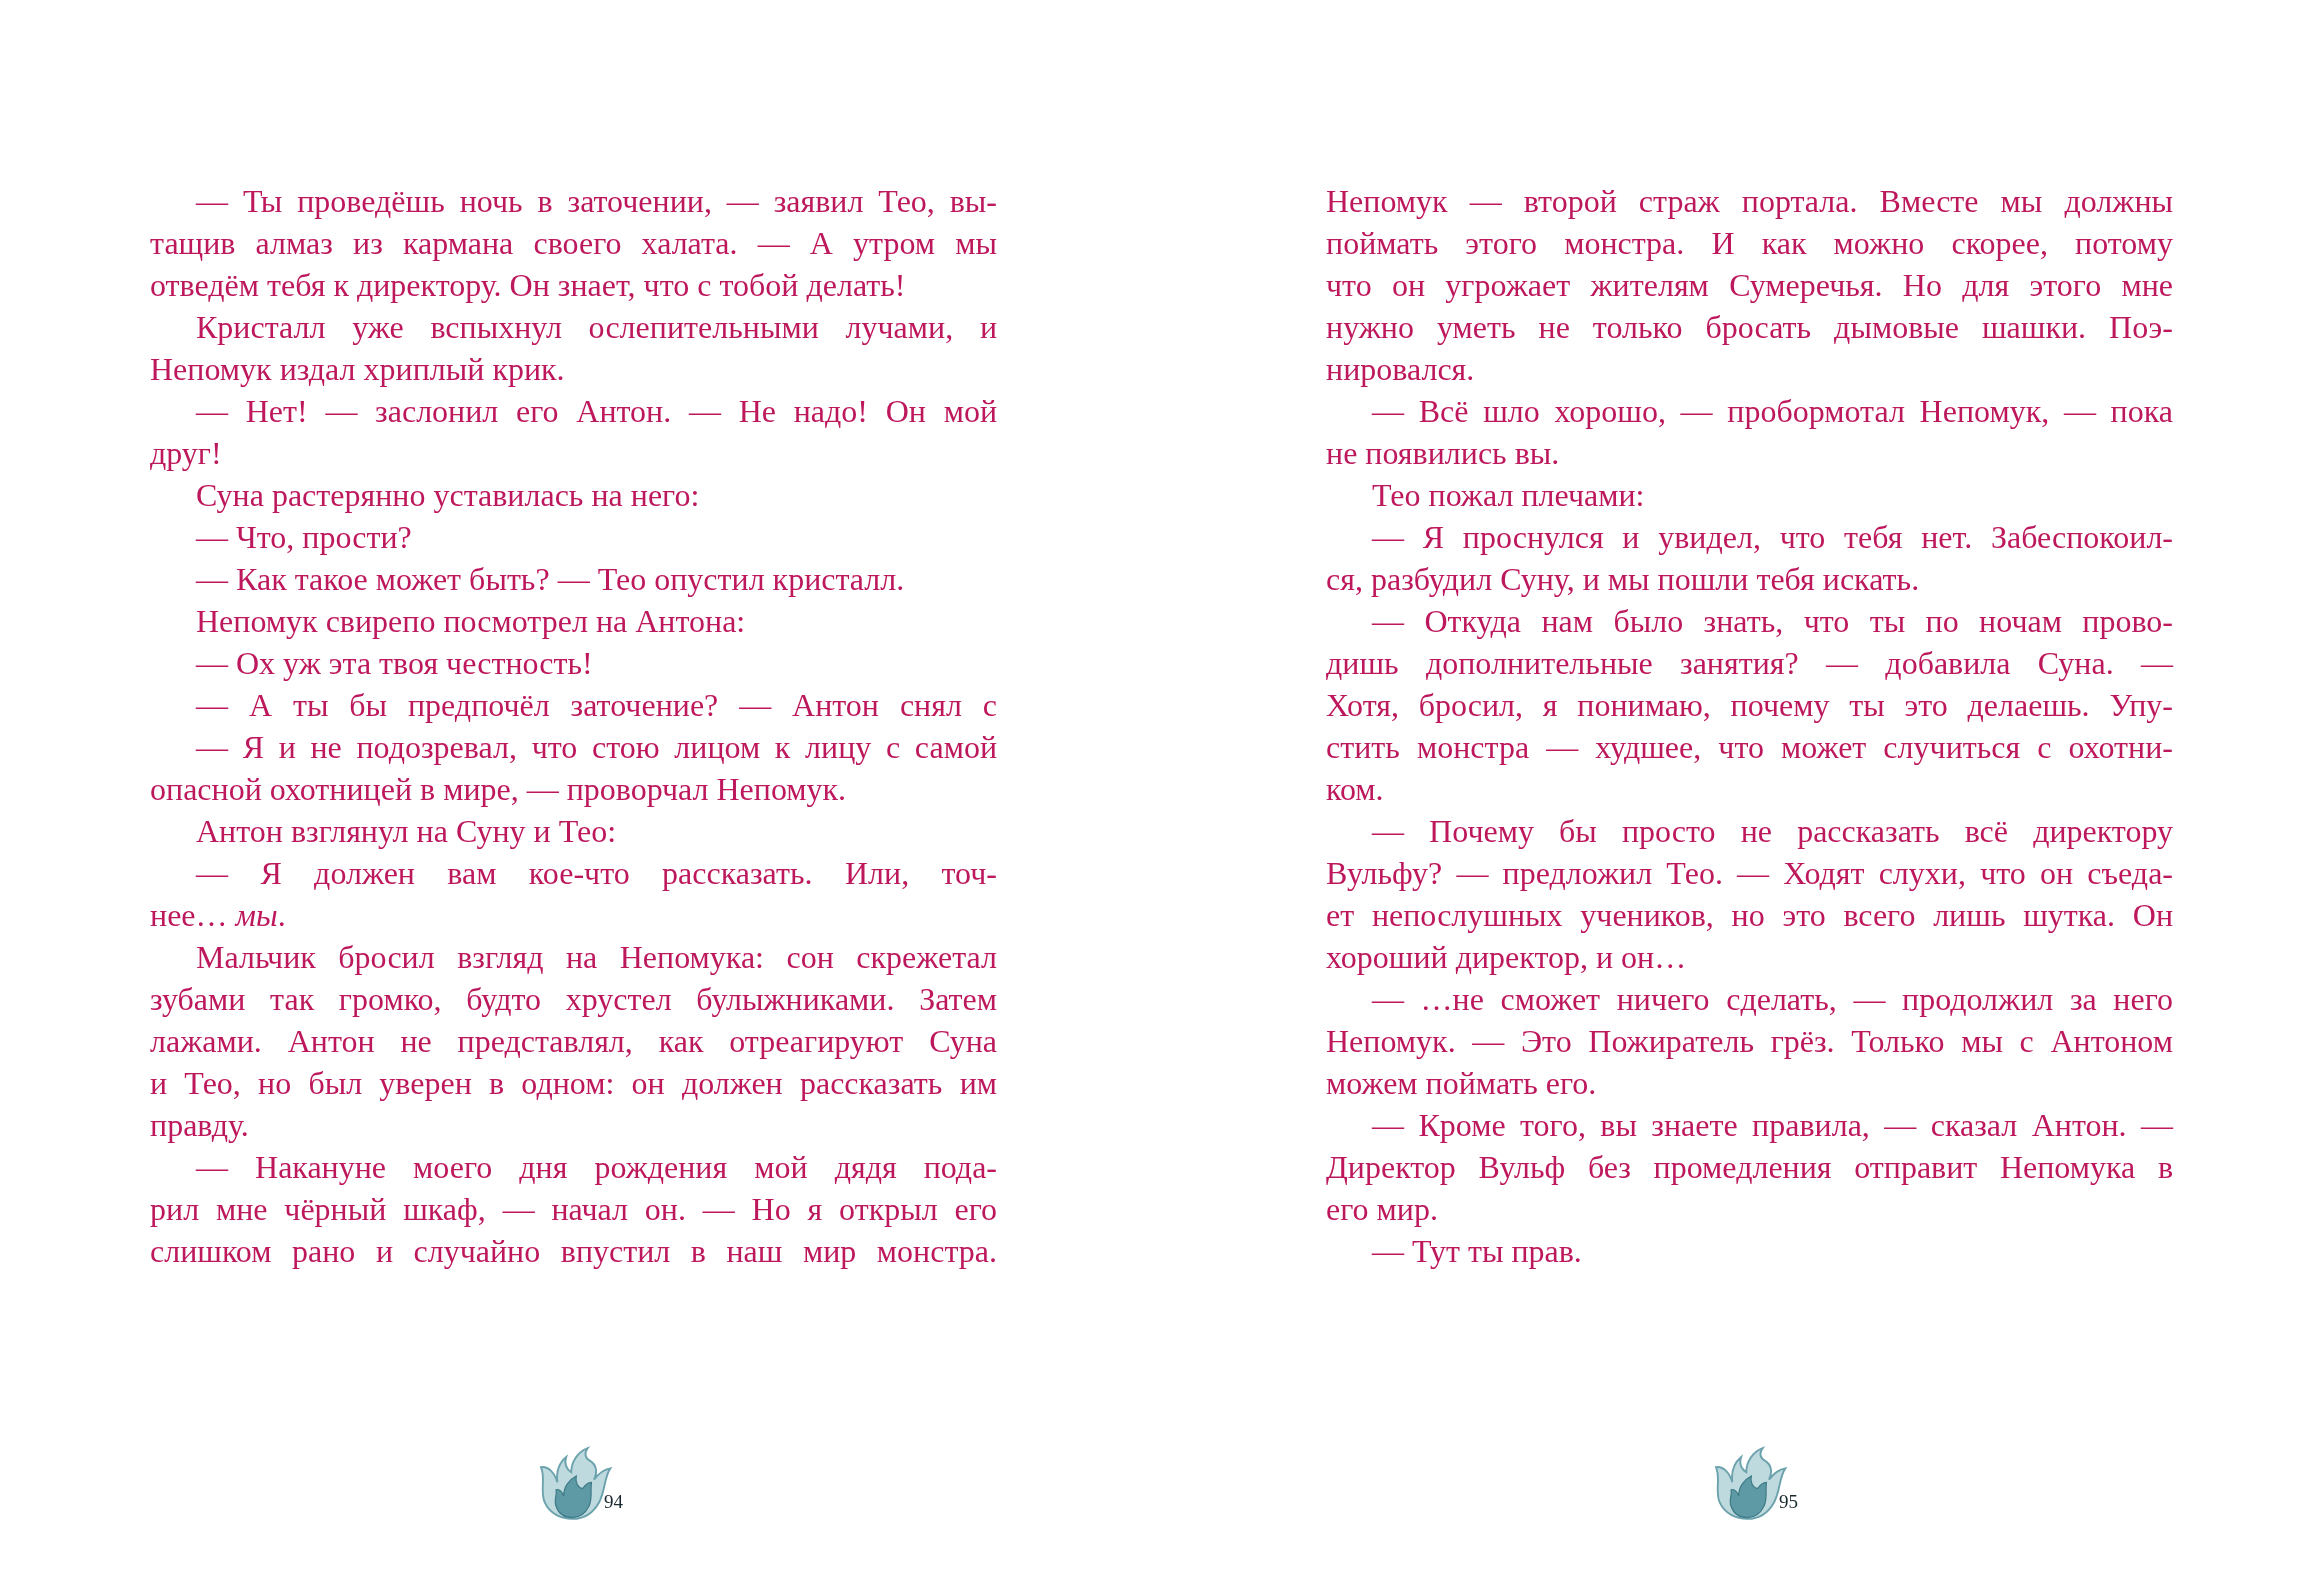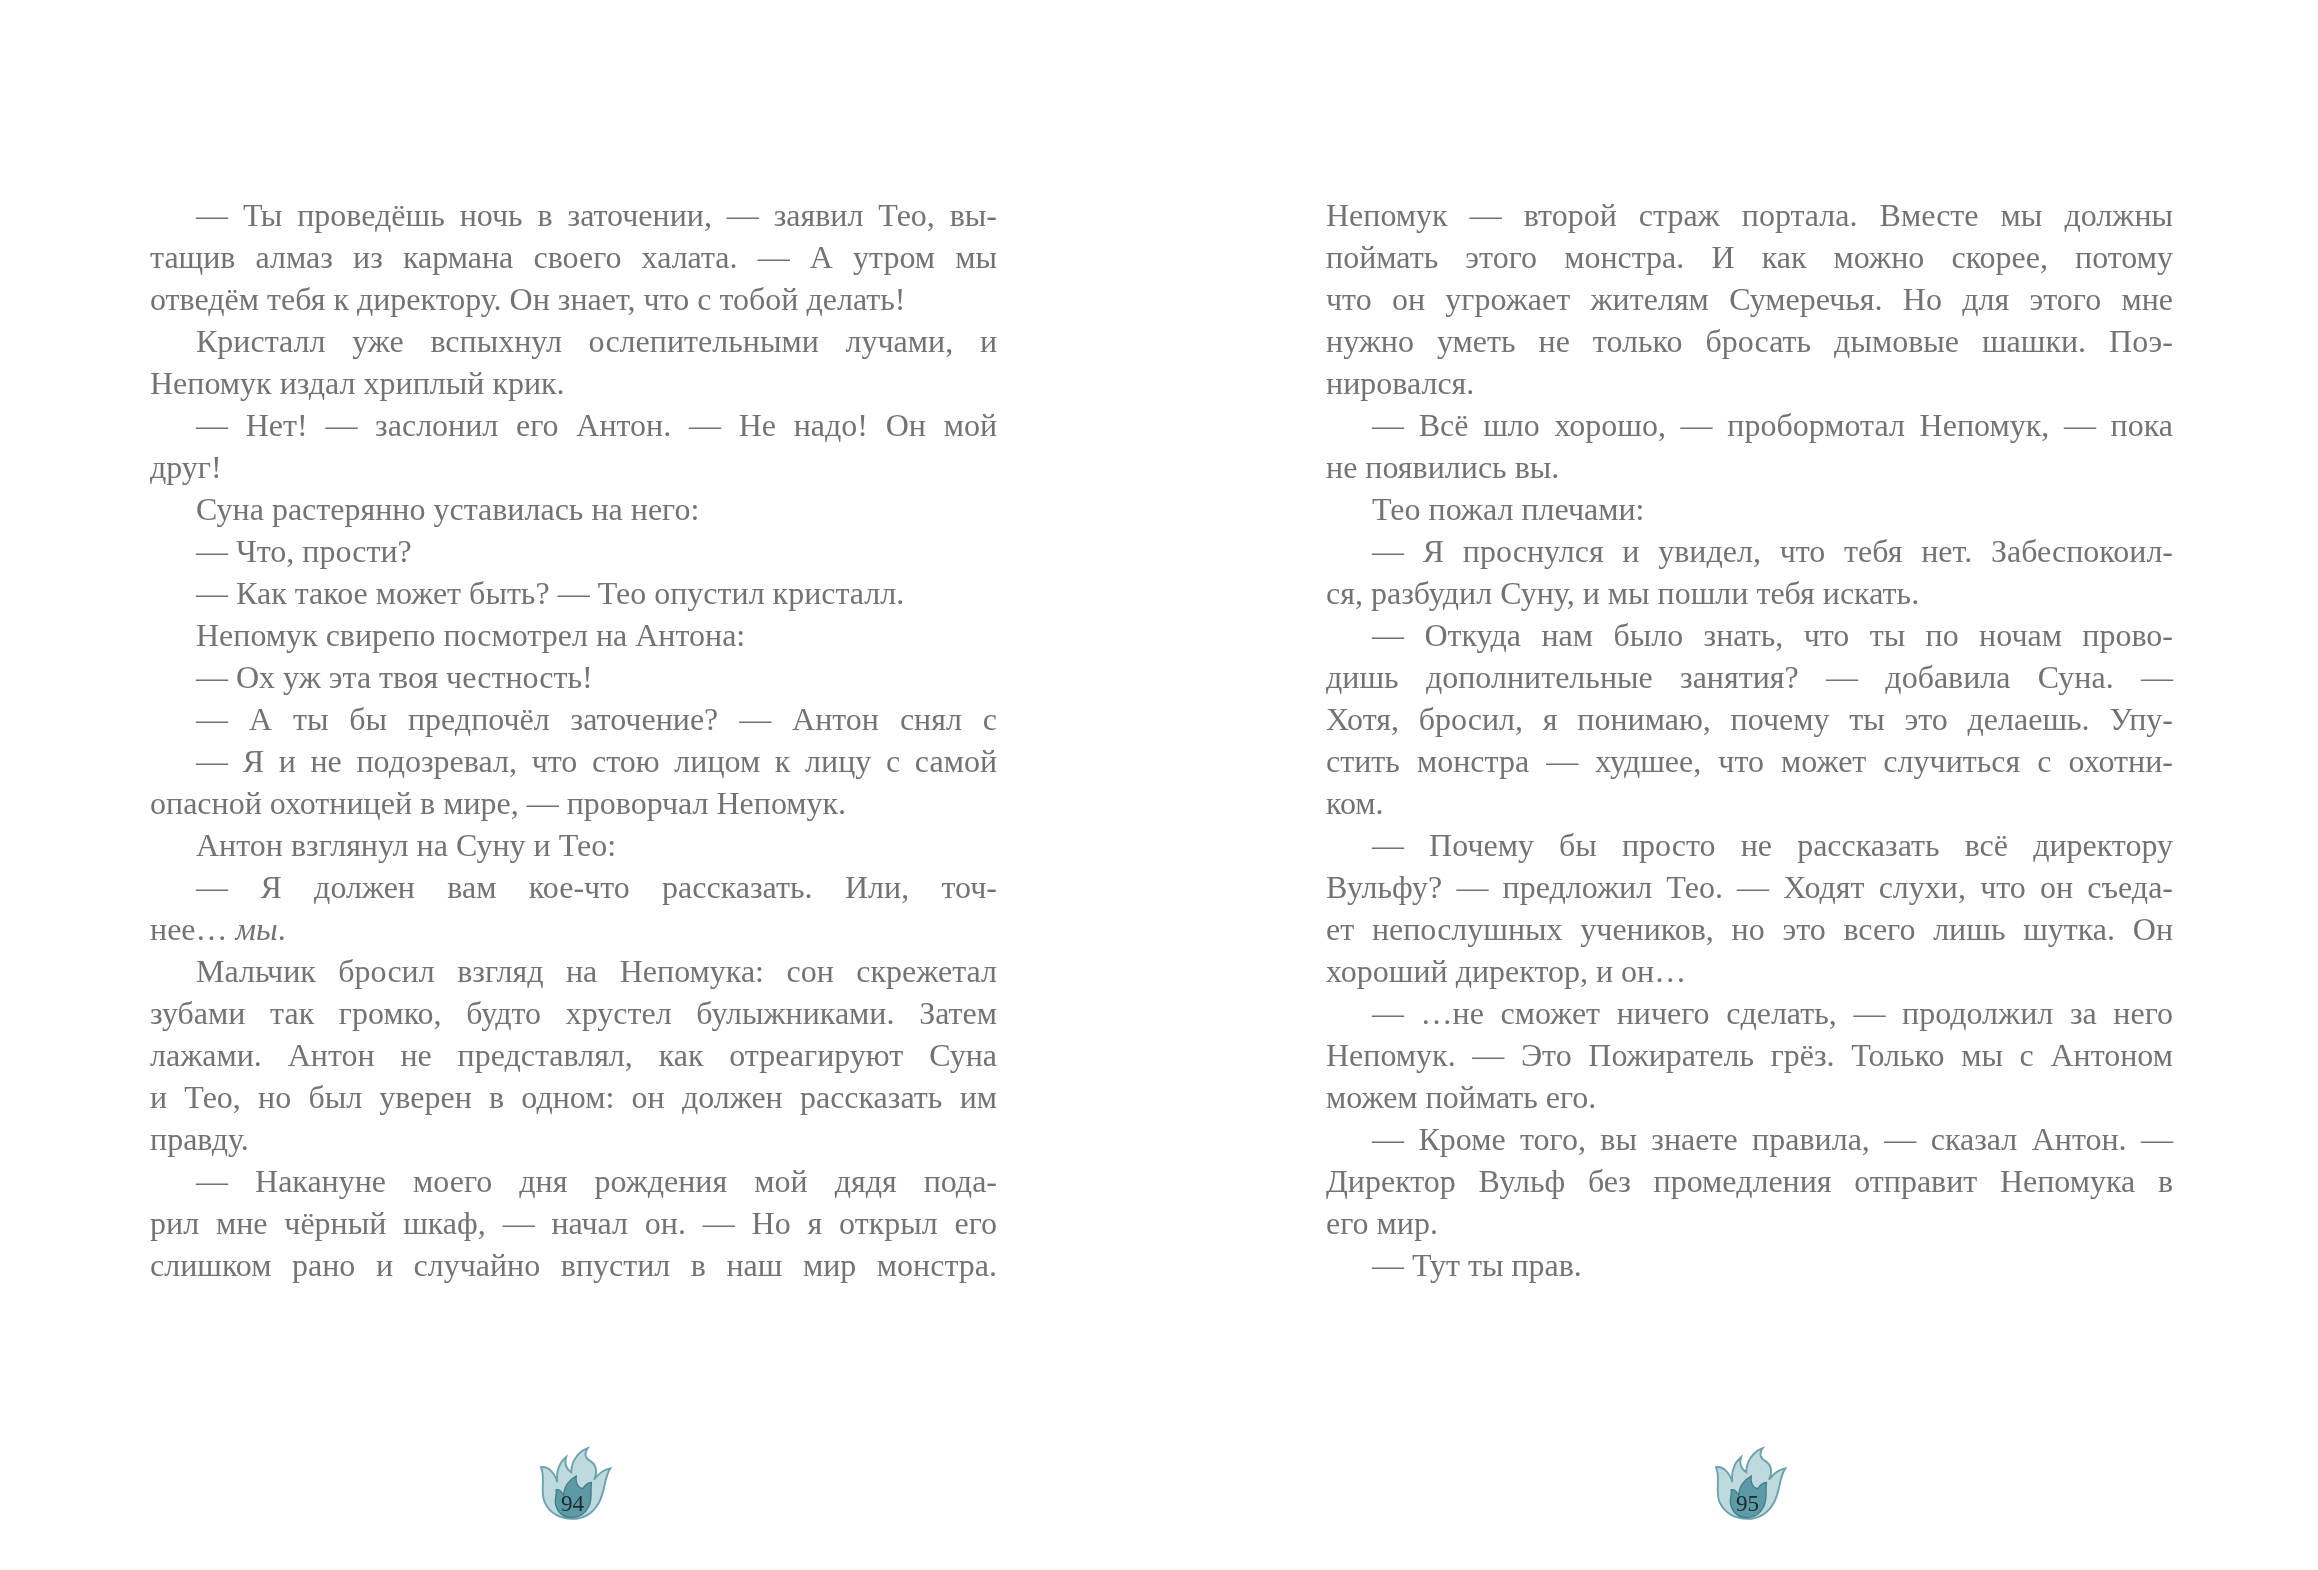--- a/index.html
+++ b/index.html
@@ -9,22 +9,21 @@
     }
     .page.left { left: 0; width: 1159px; }
     .page.right { left: 1159px; width: 1160px; }
     .column {
       position: absolute;
       top: 180px;
       width: 847px;
       font-family: "Liberation Serif", "DejaVu Serif", serif;
       font-size: 32px;
       line-height: 42px;
-      color: #737373;
-      margin-top: 14px;
+      color: #be185d;
     }
     .page.left .column { left: 150px; }
     .page.right .column { left: 167px; }
     .line {
       display: block;
       white-space: nowrap;
       height: 42px;
       text-align: justify;
       text-align-last: justify;
     }
@@ -35,23 +34,23 @@
       position: absolute;
       top: 1428px;
       width: 101px; height: 101px;
     }
     .page.left .folio { left: 522px; }
     .page.right .folio { left: 538px; }
     .folio svg { position: absolute; left: 0; top: 0; width: 101px; height: 101px; }
     .folio .num {
       position: absolute;
       left: 0; width: 101px; top: 63px;
-      text-align: center;
+      text-align: right;
       font-family: "Liberation Serif", serif;
-      font-size: 23px;
+      font-size: 19px;
       color: #1a2a30;
     }
   </style>
 </head>
 <body>
 
 <div class="page left">
   <div class="column" id="left-col">
       <div class="line indent"><span>— Ты проведёшь ночь в заточении, — заявил Тео, вы-</span></div>
       <div class="line"><span>тащив алмаз из кармана своего халата. — А утром мы</span></div>

